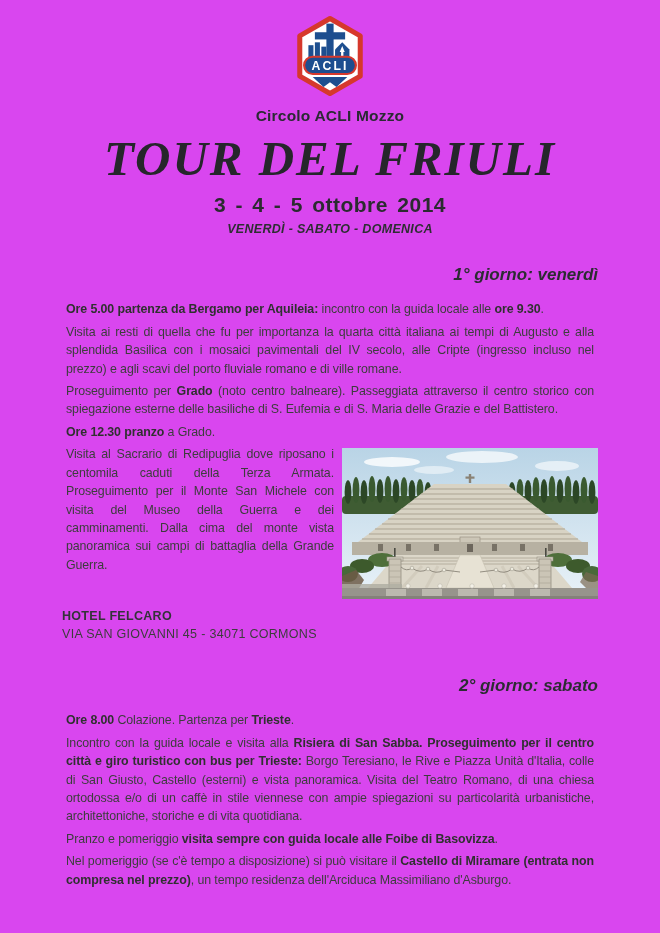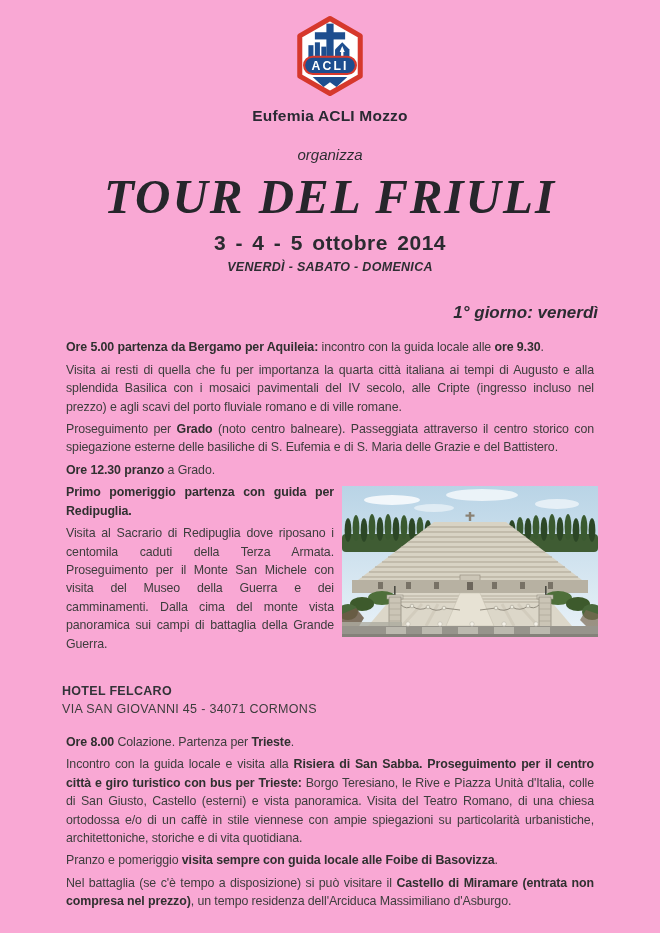--- a/index.html
+++ b/index.html
@@ -1,18 +1,18 @@
 <!DOCTYPE html>
 <html><head>
 <meta charset="utf-8">
 <style>
   html,body { margin:0; padding:0; background:#ffffff; }
   .page {
     position:relative; width:660px; height:933px; margin:0 auto;
-    background:#f9a8d4; box-sizing:border-box;
+    background:#d946ef; box-sizing:border-box;
     padding:14px 62px 0 62px; overflow:hidden;
     font-family:"Liberation Sans","DejaVu Sans",sans-serif;
     color:#3d3d3d;
   }
   header { text-align:center; }
   .logo-wrap { line-height:0; }
   .circle-name {
     margin-top:9px; font-size:15.5px; font-weight:bold; color:#2a2a33;
     letter-spacing:.2px;
   }
@@ -54,22 +54,21 @@
         <rect x="20" y="42" width="7" height="20" fill="#1d4e8f"></rect>
         <rect x="29" y="38" width="7" height="24" fill="#1d4e8f"></rect>
         <rect x="38" y="44" width="7" height="18" fill="#1d4e8f"></rect>
         <path d="M57,48 L67,38 L77,48 L77,61 L57,61 Z" fill="#1d4e8f"></path>
         <path d="M67,43 L70.5,51.5 L68.6,51.5 L68.6,58 L65.4,58 L65.4,51.5 L63.5,51.5 Z" fill="#ffffff"></path>
         <rect x="14" y="58" width="72" height="24" rx="12" fill="#1d4e8f" stroke="#d6382c" stroke-width="3"></rect>
         <text x="50" y="76.5" text-anchor="middle" font-family="Liberation Sans, DejaVu Sans, sans-serif" font-size="17" font-weight="bold" letter-spacing="3" fill="#ffffff">ACLI</text>
         <path d="M26,86 L74,86 L59,100 L50,93.5 L41,100 Z" fill="#1d4e8f"></path>
       </svg>
     </div>
-    <div class="circle-name">Eufemia ACLI Mozzo</div>
-    <div class="organizza">organizza</div>
+    <div class="circle-name">Circolo ACLI Mozzo</div>
     <h1 class="main-title">TOUR DEL FRIULI</h1>
     <div class="dates">3 - 4 - 5 ottobre 2014</div>
     <div class="weekdays">VENERDÌ - SABATO - DOMENICA</div>
   </header>
 
   <h2 class="day-heading">1° giorno: venerdì</h2>
 
   <section class="body">
     <div>
         <div class="para"><span class="b">Ore 5.00 partenza da Bergamo per Aquileia:</span><span> incontro con la guida locale alle </span><span class="b">ore 9.30</span><span>.</span></div>
@@ -211,33 +210,33 @@
           <circle cx="98" cy="138" r="2.2" fill="#f4f1e8" stroke="#b4b0a4" stroke-width=".5"></circle>
           <circle cx="130" cy="138" r="2.2" fill="#f4f1e8" stroke="#b4b0a4" stroke-width=".5"></circle>
           <circle cx="162" cy="138" r="2.2" fill="#f4f1e8" stroke="#b4b0a4" stroke-width=".5"></circle>
           <circle cx="194" cy="138" r="2.2" fill="#f4f1e8" stroke="#b4b0a4" stroke-width=".5"></circle>
         </g>
         <rect x="0" y="148" width="256" height="3" fill="#84817a"></rect>
       </svg>
     </div>
 
     <div>
-        <div class="para"><span class="b">Primo pomeriggio partenza con guida per Redipuglia.</span></div>
         <div class="para"><span>Visita al Sacrario di Redipuglia dove riposano i cen­tomila caduti della Terza Armata. Proseguimento per il Monte San Michele con visita del Museo della Guerra e dei camminamenti. Dalla cima del monte vista panoramica sui campi di battaglia della Grande Guerra.</span></div>
       </div>
   </section>
 
   <div class="hotel">
     <div class="hotel-name">HOTEL FELCARO</div>
     <div class="hotel-address">VIA SAN GIOVANNI 45 - 34071 CORMONS</div>
   </div>
 
+  <h2 class="day-heading second">2° giorno: sabato</h2>
 
   <section class="body">
     <div>
         <div class="para"><span class="b">Ore 8.00</span><span> Colazione. Partenza per </span><span class="b">Trieste</span><span>.</span></div>
         <div class="para"><span>Incontro con la guida locale e visita alla </span><span class="b">Risiera di San Sabba. Proseguimento per il centro città e giro turistico con bus per Trieste:</span><span> Borgo Teresiano, le Rive e Piazza Unità d'Italia, colle di San Giusto, Castello (esterni) e vista panoramica. Visita del Teatro Romano, di una chiesa ortodossa e/o di un caffè in stile viennese con ampie spiegazioni su particolarità urbanistiche, architettoniche, storiche e di vita quotidiana.</span></div>
         <div class="para"><span>Pranzo e pomeriggio </span><span class="b">visita sempre con guida locale alle Foibe di Basovizza</span><span>.</span></div>
-        <div class="para"><span>Nel battaglia (se c'è tempo a disposizione) si può visitare il </span><span class="b">Castello di Miramare (entrata non compresa nel prezzo)</span><span>, un tempo residenza dell'Arciduca Massimiliano d'Asburgo.</span></div>
+        <div class="para"><span>Nel pomeriggio (se c'è tempo a disposizione) si può visitare il </span><span class="b">Castello di Miramare (entrata non compresa nel prezzo)</span><span>, un tempo residenza dell'Arciduca Massimiliano d'Asburgo.</span></div>
       </div>
   </section>
 
 </div>
 
 </body></html>

